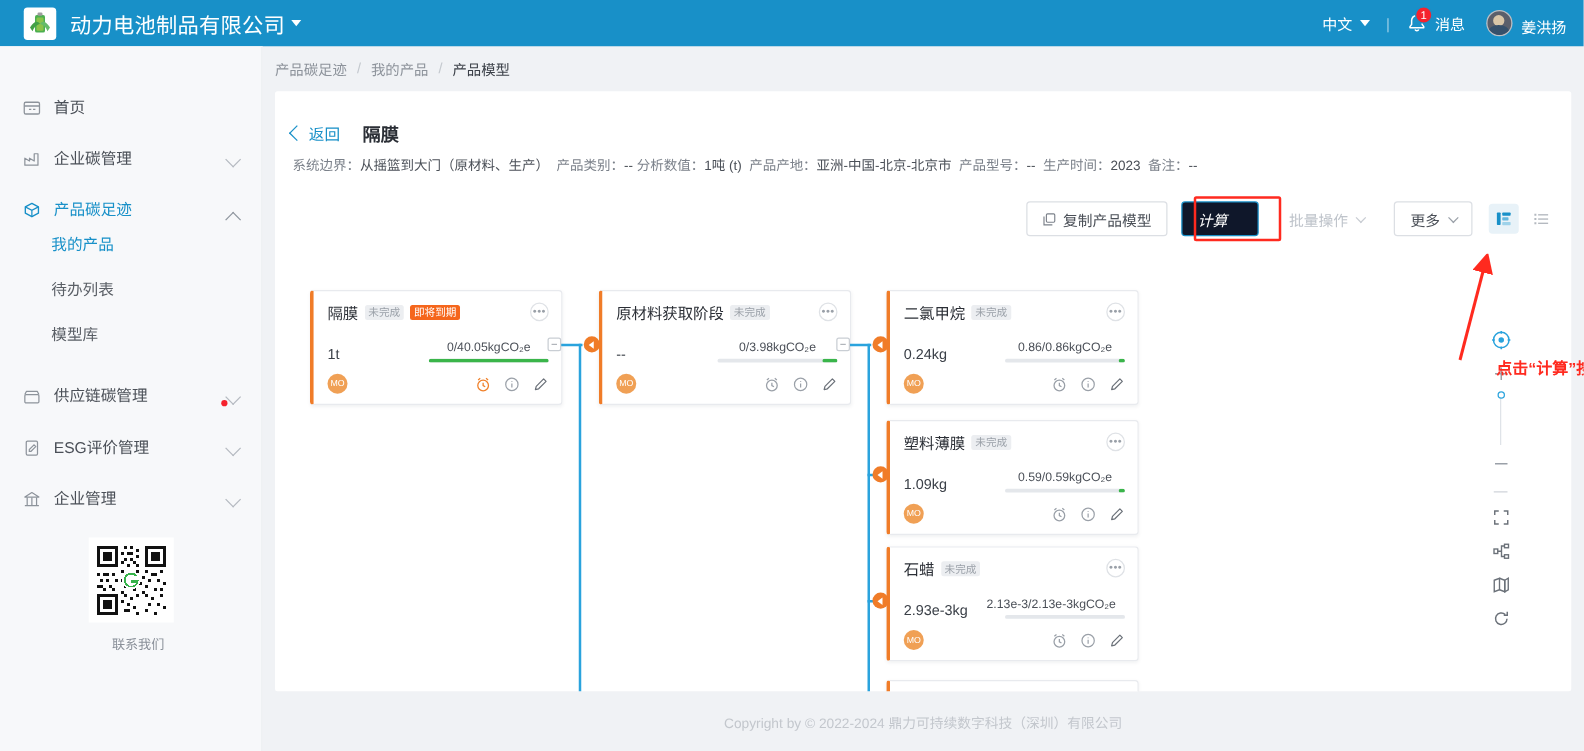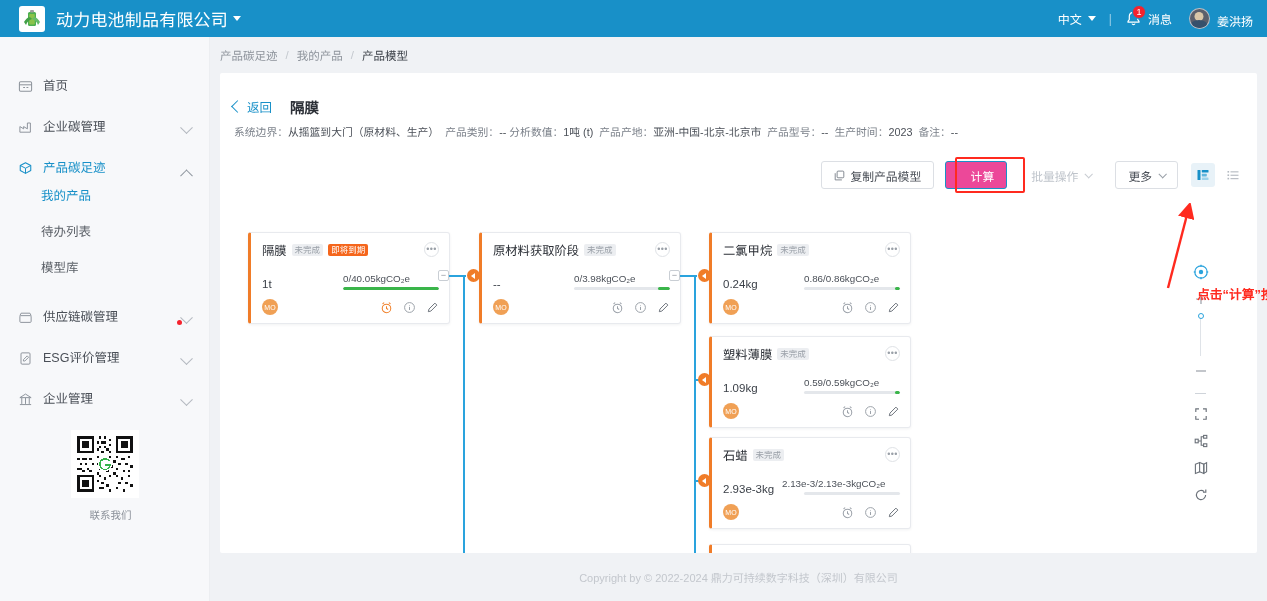--- a/index.html
+++ b/index.html
@@ -156,22 +156,22 @@
     display: flex; align-items: center; gap: 0; padding-left: 19px;
   }
   .btn {
     height: 28px; border-radius: 3px; border: 1px solid #dcdfe4;
     background: #fff; color: #4a4f57; font-size: 11.8px;
     display: flex; align-items: center; justify-content: center;
     padding: 0 12px; cursor: pointer; white-space: nowrap;
     font-family: inherit;
   }
   .btn.primary {
-    background: #ec4899; border-color: #1890c8; color: #fff;
-    min-width: 62px; justify-content: flex-end;
+    background: #0f172a; border-color: #1890c8; color: #fff;
+    min-width: 62px; justify-content: flex-start; font-style: italic;
   }
   .btn.disabled { color: #bfc4cb; border-color: #e6e9ed; cursor: not-allowed; }
   .btn .mini-chev {
     width: 6px; height: 6px; margin-left: 7px;
     border-right: 1.2px solid #9aa0a8; border-bottom: 1.2px solid #9aa0a8;
     transform: rotate(45deg) translateY(-1px);
   }
   .copy-ico { margin-right: 5px; display: inline-flex; }
   .gap { width: 11px; }
   .view-toggle { display: flex; align-items: center; margin-left: 13px; gap: 6px; }
@@ -216,21 +216,21 @@
     margin-left: auto; width: 15px; height: 15px; border-radius: 50%;
     border: 1px solid #dfe2e6; color: #9aa0a8; font-size: 9px;
     display: flex; align-items: center; justify-content: center;
     cursor: pointer; letter-spacing: .4px; line-height: 1;
     flex: 0 0 15px;
   }
   .node-mid {
     display: flex; align-items: flex-end; margin-top: 9px; height: 23px;
   }
   .qty { font-size: 11.5px; color: #3b4048; white-space: nowrap; }
-  .bar-wrap { margin-left: auto; width: 96px; text-align: left; }
+  .bar-wrap { margin-left: auto; width: 96px; text-align: center; }
   .bar-val { font-size: 9.8px; color: #4b5058; white-space: nowrap; }
   .bar-track {
     margin-top: 3px; height: 3px; width: 96px;
     background: #e4e7eb; border-radius: 2px; overflow: hidden;
   }
   .bar-fill { height: 3px; background: #3ab54a; border-radius: 2px; }
   .node-bot {
     display: flex; align-items: center; margin-top: 8px; height: 18px;
   }
   .mini-avatar {

